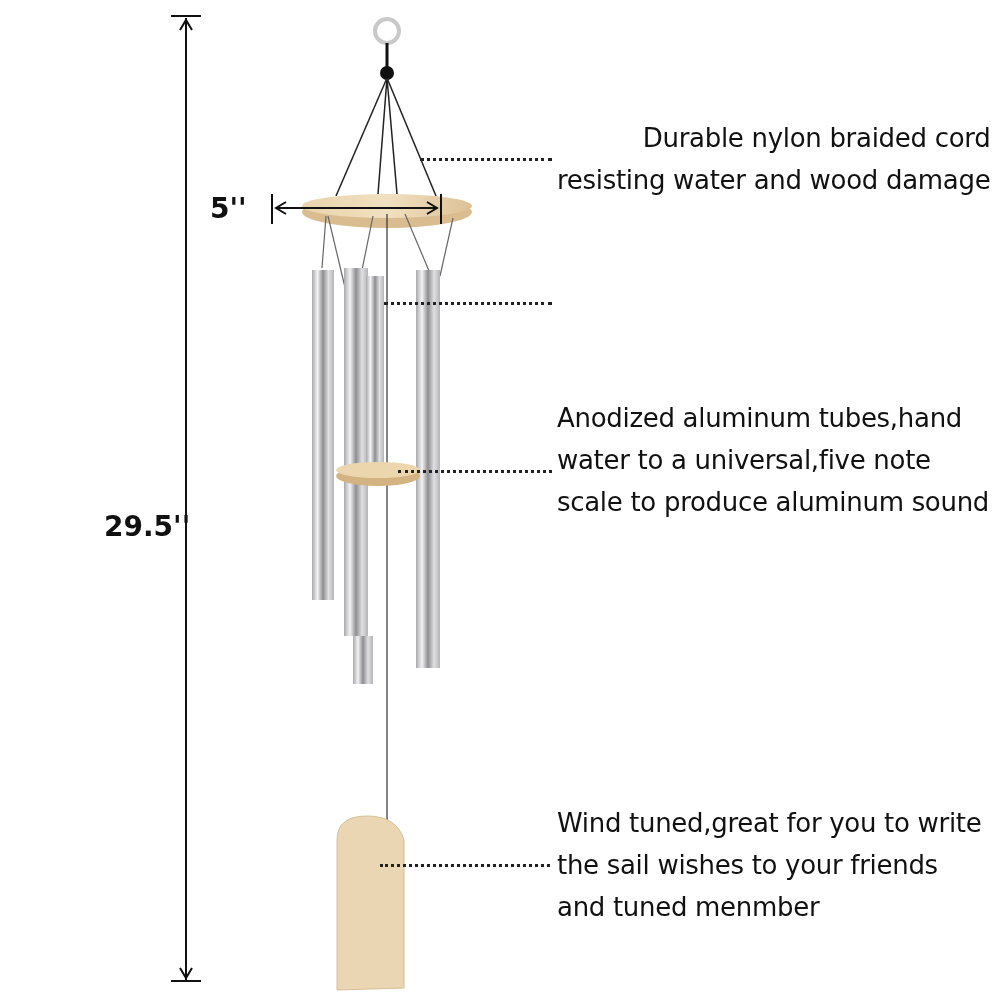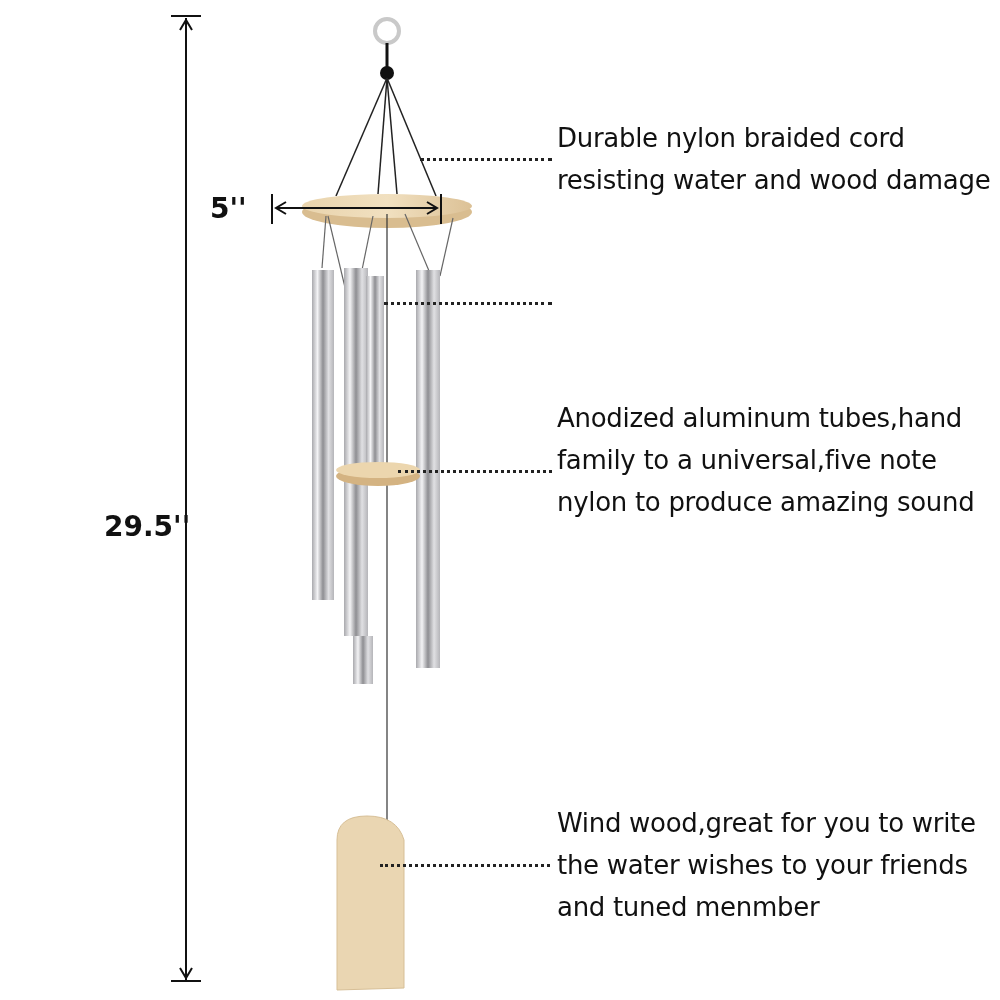--- a/index.html
+++ b/index.html
@@ -90,28 +90,28 @@
 </svg>
 
 <div class="abs dim-label" style="left:210px;top:192px;">5''</div>
 <div class="abs dim-label" style="left:104px;top:510px;">29.5''</div>
 
 <div class="dots" style="left:420px;top:158px;width:132px;"></div>
 <div class="dots" style="left:384px;top:302px;width:168px;"></div>
 <div class="dots" style="left:398px;top:470px;width:154px;"></div>
 <div class="dots" style="left:380px;top:864px;width:170px;"></div>
 
-<div class="callout" style="top:117px;">
+<div class="callout" style="top:117px;text-align:right;">
   <div>Durable nylon braided cord</div>
   <div>resisting water and wood damage</div>
 </div>
 <div class="callout" style="top:275px;">
 </div>
 <div class="callout" style="top:397px;">
   <div>Anodized aluminum tubes,hand</div>
-  <div>family to a universal,five note</div>
-  <div>nylon to produce amazing sound</div>
+  <div>water to a universal,five note</div>
+  <div>scale to produce aluminum sound</div>
 </div>
 <div class="callout" style="top:802px;">
-  <div>Wind wood,great for you to write</div>
-  <div>the water wishes to your friends</div>
+  <div>Wind tuned,great for you to write</div>
+  <div>the sail wishes to your friends</div>
   <div>and tuned menmber</div>
 </div>
 
 </body></html>

